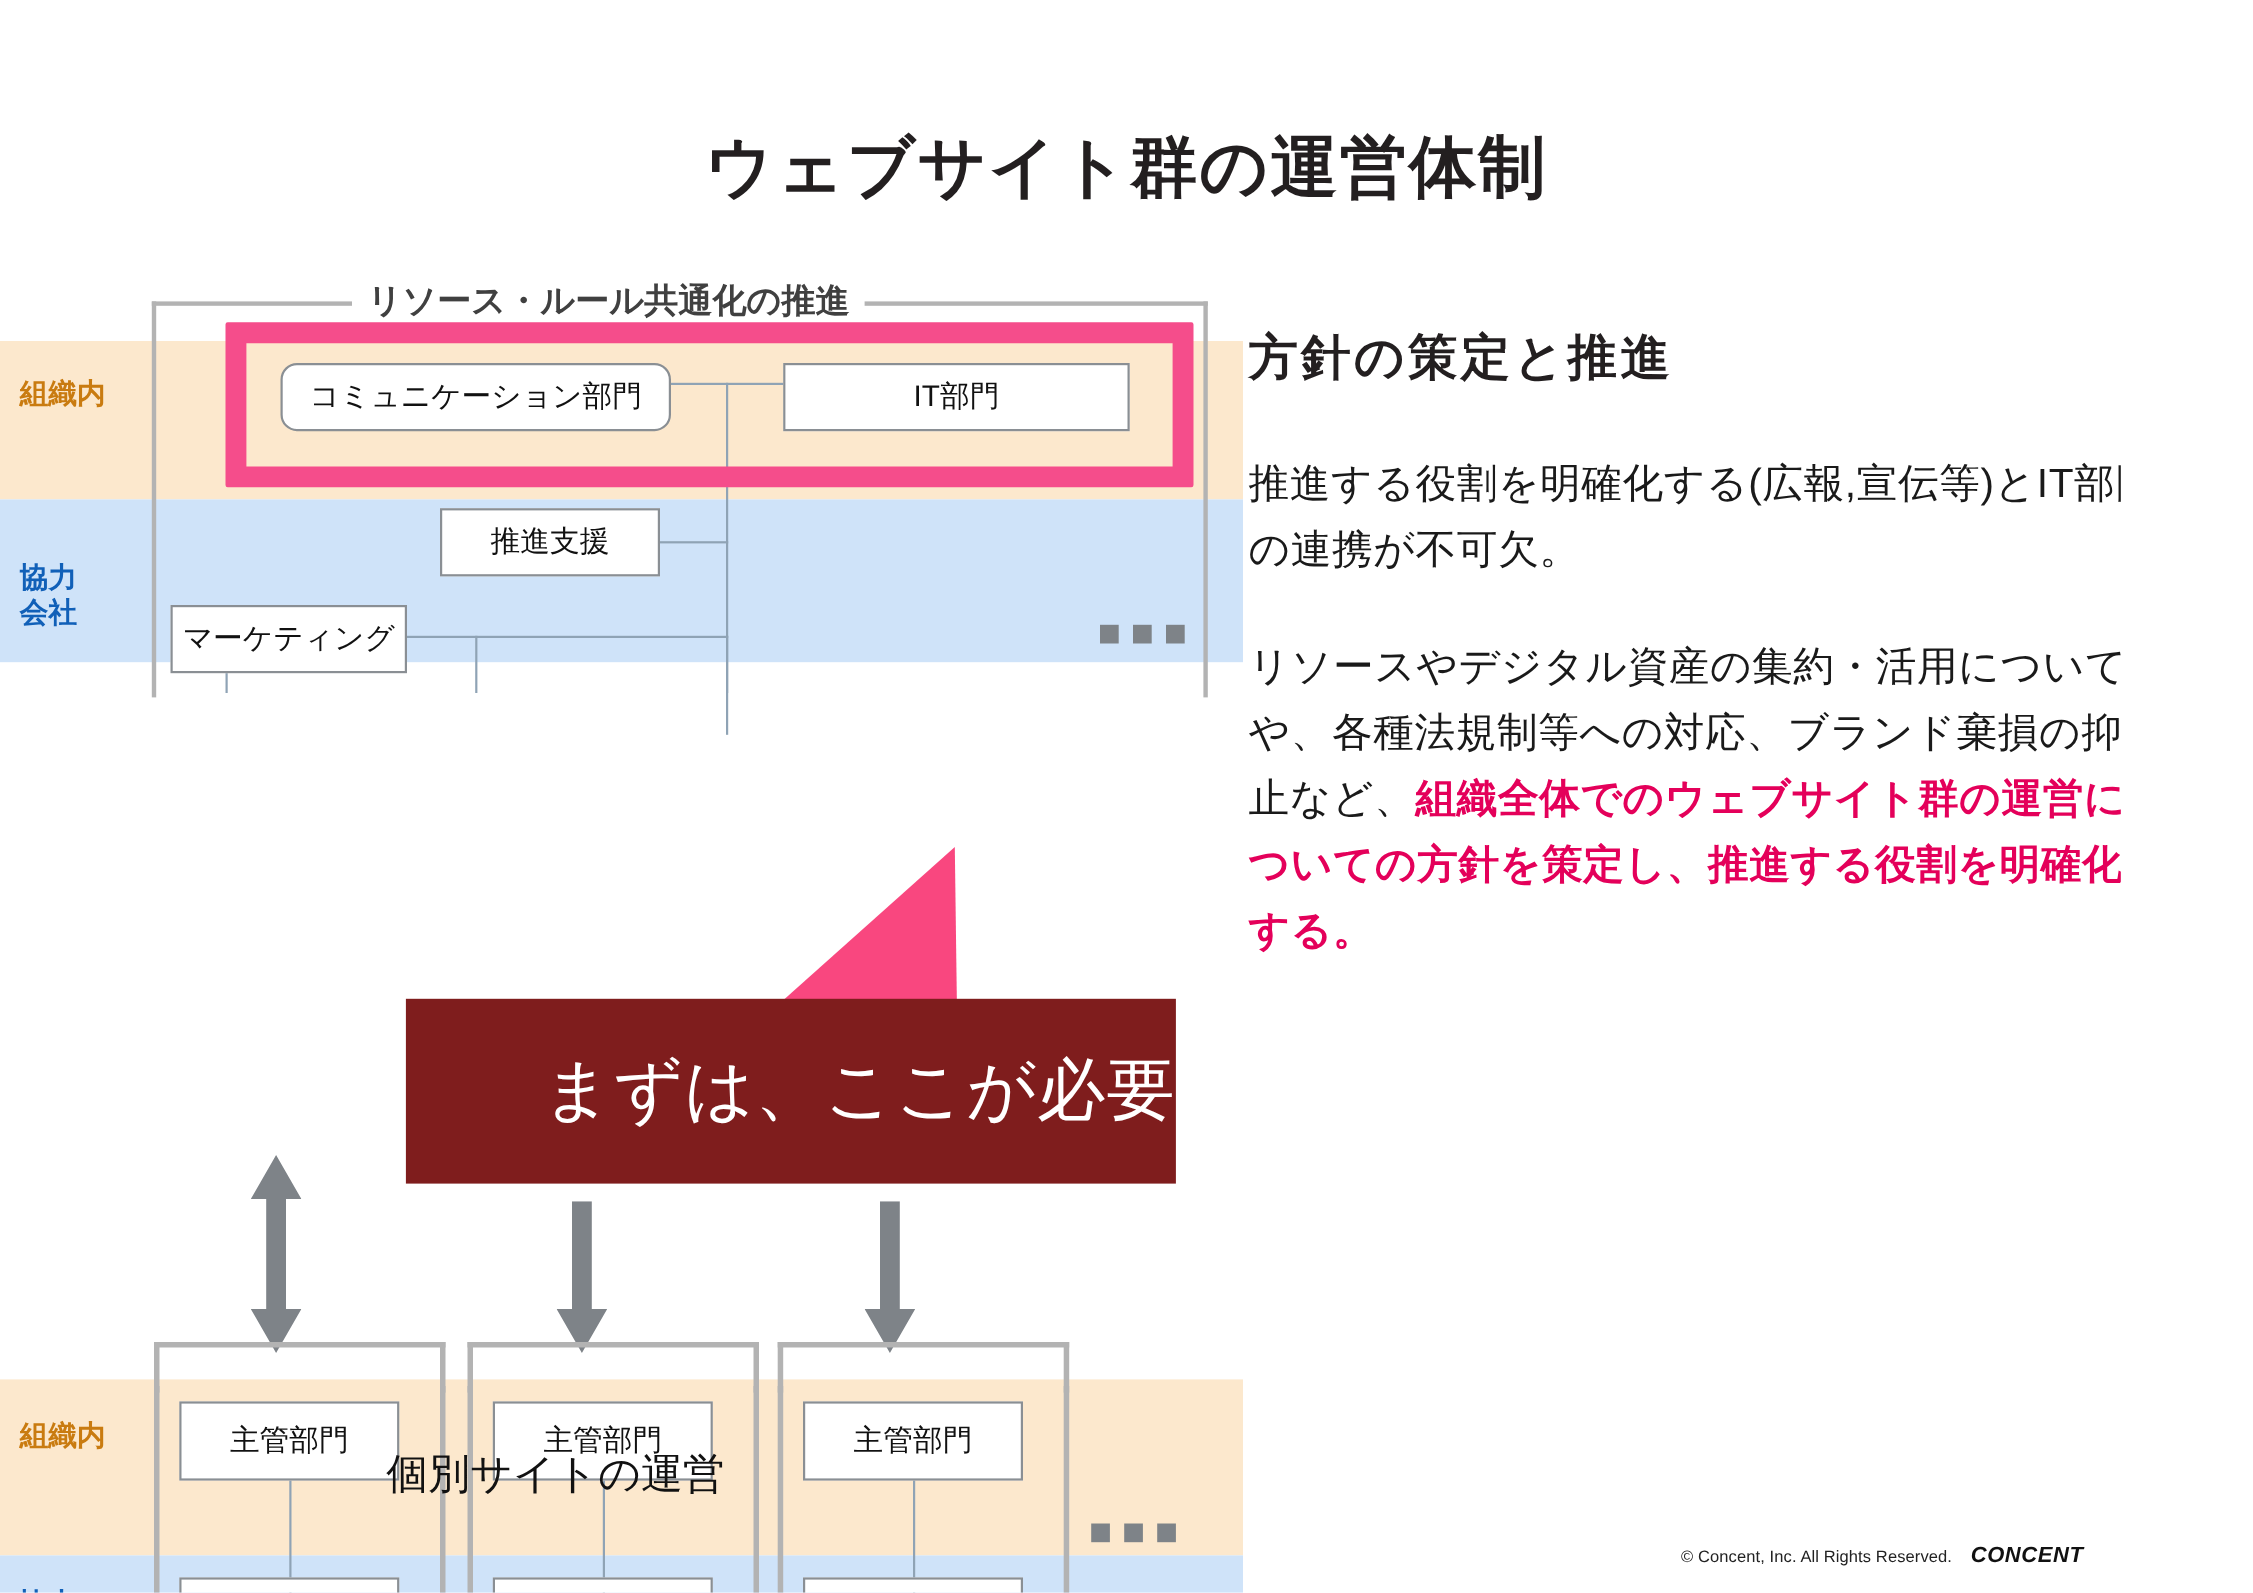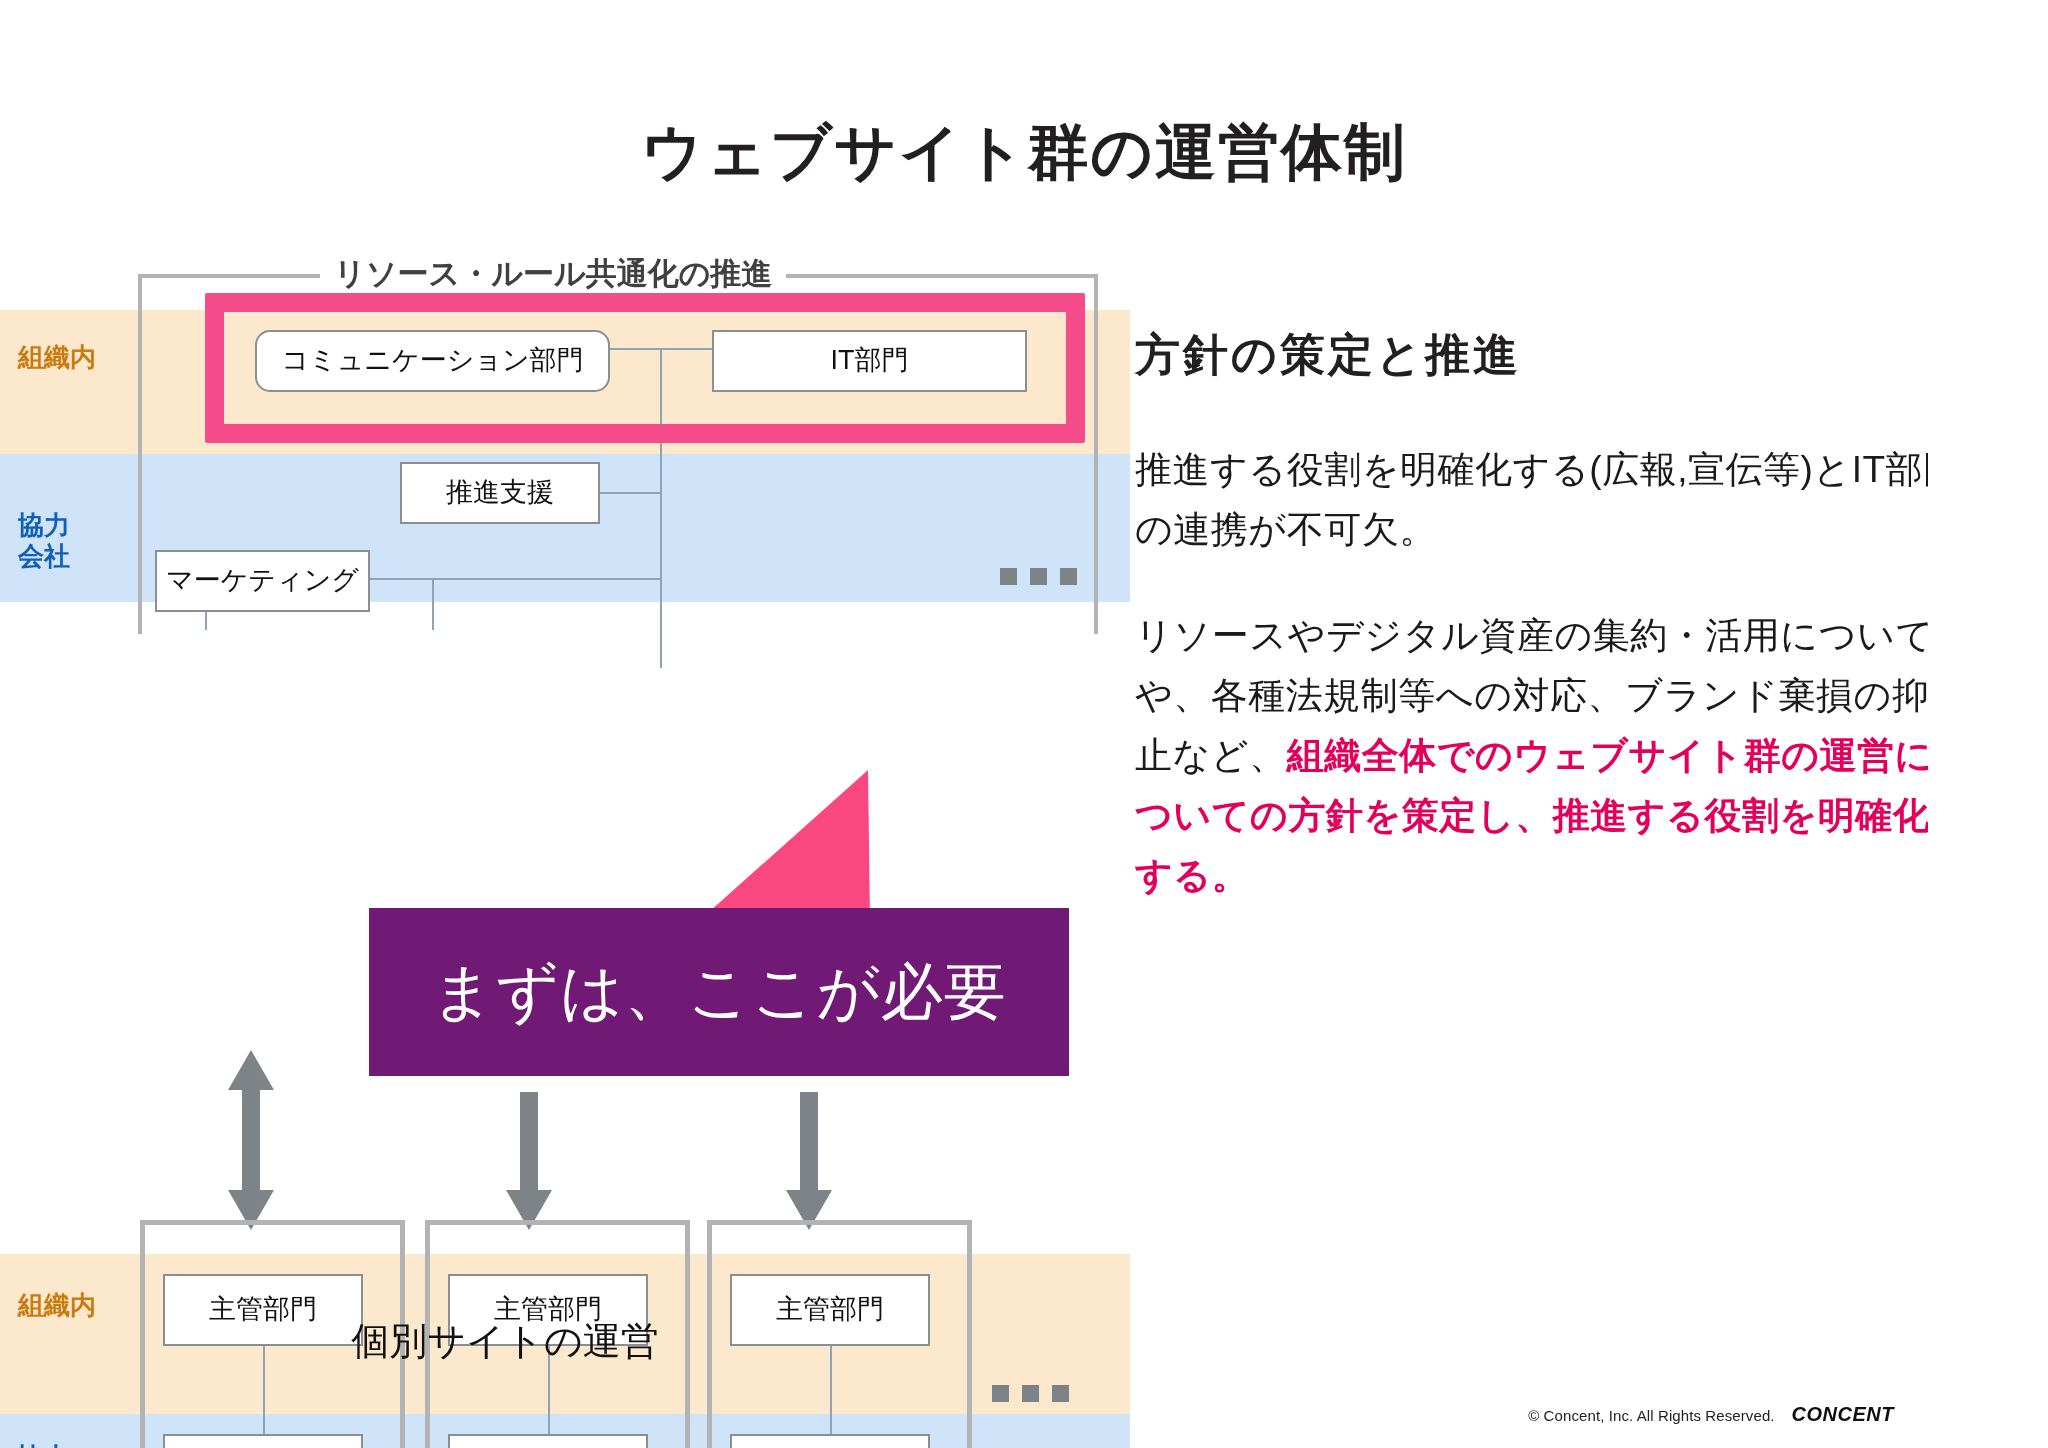--- a/index.html
+++ b/index.html
@@ -101,24 +101,24 @@
     box-sizing:border-box;
     border-radius:2px;
     pointer-events:none;
   }
 
   
   #callout{
     position:absolute;
     left:369px; top:678px;
     width:700px; height:168px;
-    background:#701a75;
+    background:#7f1d1d;
     display:flex;
     align-items:center;
-    justify-content:center;
+    justify-content:flex-end;
   }
   #callout-text{
     color:#ffffff;
     font-size:62px;
     font-weight:500;
     letter-spacing:1px;
     line-height:1;
     white-space:nowrap;
   }
   #callout-tail{
@@ -165,21 +165,21 @@
     text-align:center;
     font-size:38px;
     font-weight:500;
     color:#111;
     line-height:1;
   }
 
   
   #right-col{
     position:absolute;
-    left:1135px; top:328px;
+    left:1135px; top:298px;
     width:830px;
   }
   #right-heading{
     font-size:45px;
     font-weight:bold;
     color:#231f20;
     letter-spacing:3px;
     line-height:1.2;
     margin:0 0 58px 0;
   }

